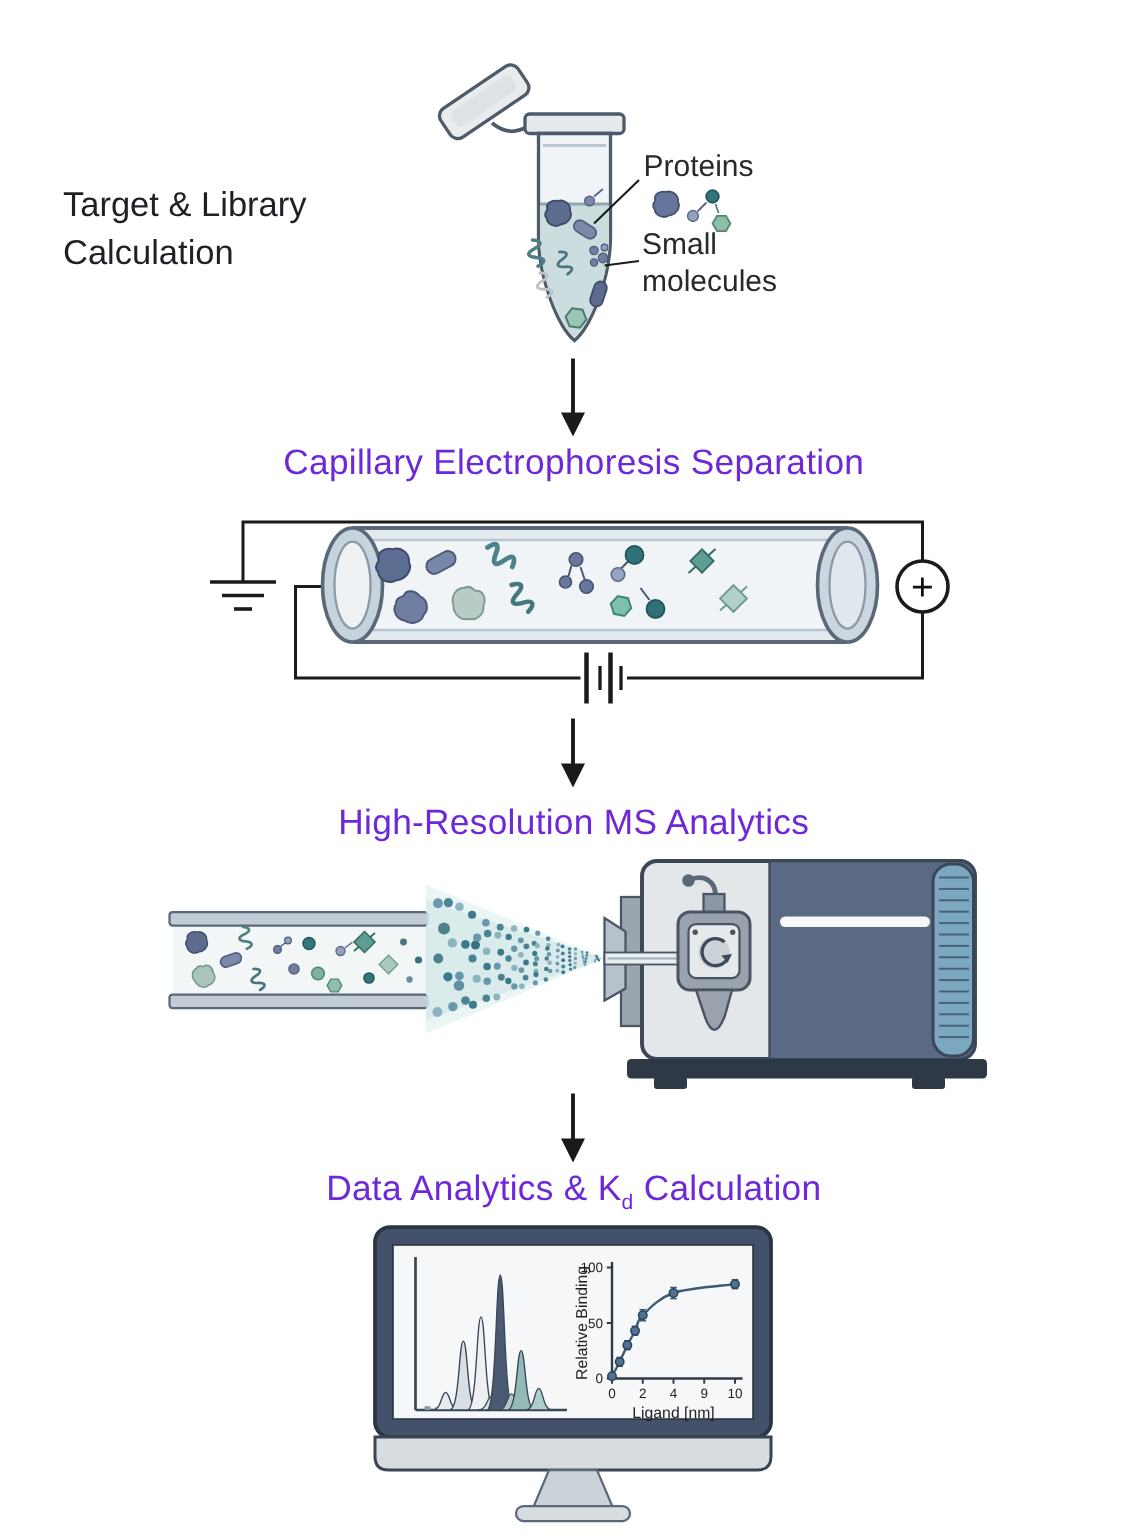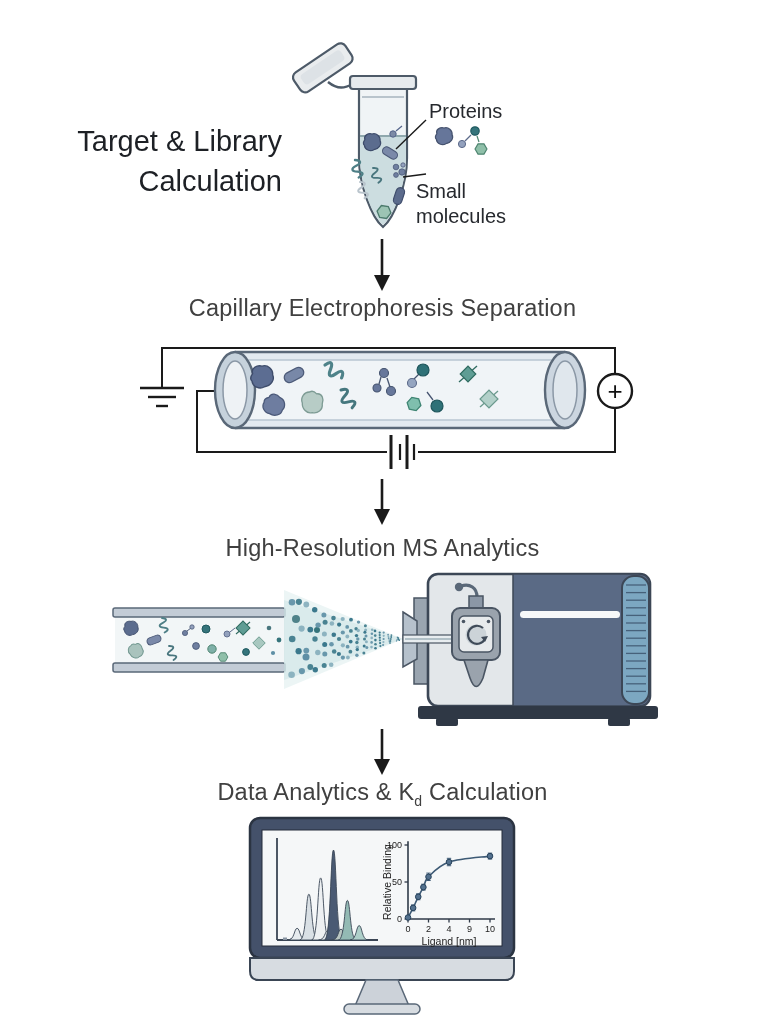--- a/index.html
+++ b/index.html
@@ -1,26 +1,26 @@
 <!DOCTYPE html>
 <html><head>
 <meta charset="utf-8">
 <style>
   html,body{margin:0;padding:0;background:#fff;}
   .canvas{position:relative;width:765px;height:1024px;background:#ffffff;overflow:hidden;
           font-family:"Liberation Sans",sans-serif;}
   .art{position:absolute;left:0;top:0;width:765px;height:1024px;}
   .step-title{position:absolute;left:0;width:765px;text-align:center;font-size:23.5px;
-              color:#404040;letter-spacing:.2px;}
+              color:#6d28d9;letter-spacing:.2px;}
   .step-title sub{font-size:14px;}
-  #t1{left:42px;top:121px;width:240px;text-align:right;font-size:29px;line-height:1.38;position:absolute;color:#1d2025;}
+  #t1{left:42px;top:121px;width:240px;text-align:left;font-size:23px;line-height:1.38;position:absolute;color:#1d2025;}
   #t2{top:295px;} #t3{top:535px;} #t4{top:779px;}
   .anno{position:absolute;font-size:20px;color:#26292e;line-height:1.25;}
   #anno-proteins{left:429px;top:99px;}
-  #anno-small{left:416px;top:151px;width:98px;margin-top:28px;}
+  #anno-small{left:428px;top:151px;width:98px;}
   svg text{font-family:"Liberation Sans",sans-serif;}
 </style>
 </head>
 <body>
 
 <div class="canvas">
 
 <svg class="art" viewBox="0 0 765 1024">
   <defs>
     <path id="blob" d="M -7.5,-3.5 C -9,-8 -4,-10.5 0,-9.5 C 4.5,-11 9,-7 8.5,-2.5 C 10.5,1.5 7,6.5 2,7 C -2,9.5 -7.5,7 -8,2.5 C -10,0.5 -9,-1.5 -7.5,-3.5 Z"></path>

